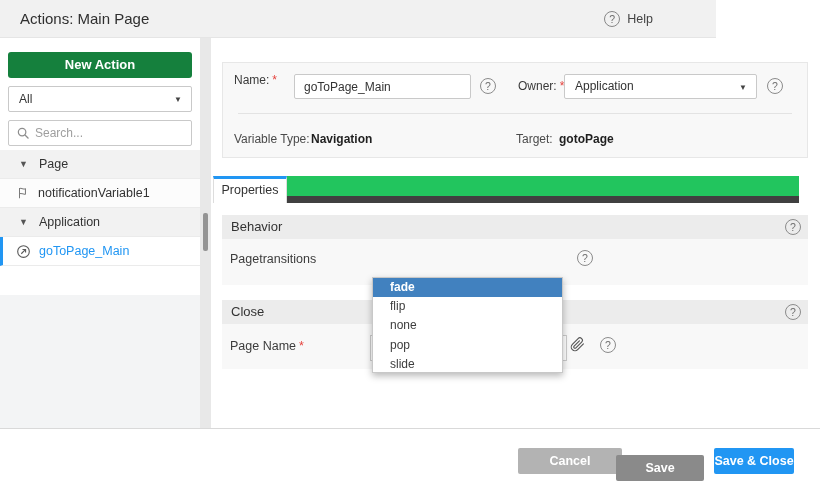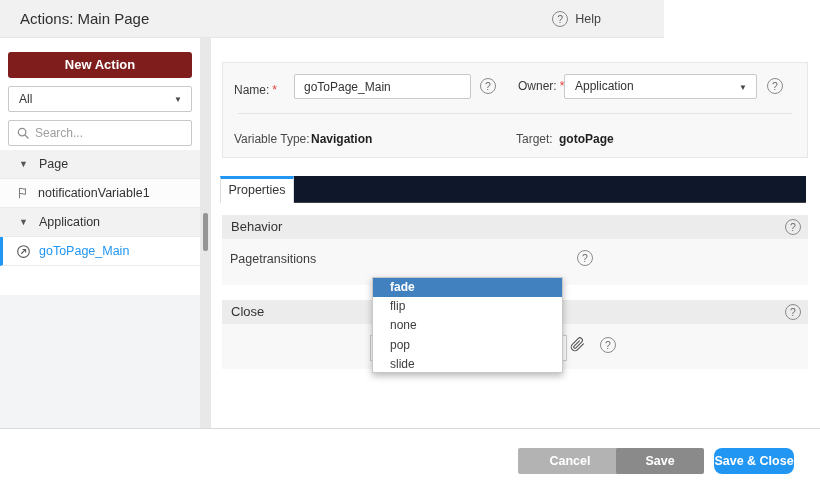--- a/index.html
+++ b/index.html
@@ -1,28 +1,28 @@
 <!DOCTYPE html>
 <html><head>
 <meta charset="utf-8">
 <style>
   * { margin:0; padding:0; box-sizing:border-box; }
   body { font-family:"Liberation Sans","DejaVu Sans",sans-serif; background:#fff; }
   .screen { position:relative; width:820px; height:488px; background:#fff; overflow:hidden; }
 
   
-  .header { position:absolute; left:0; top:0; width:664px; height:38px; background:#f1f1f1; border-bottom:1px solid #e5e5e5; }
+  .header { position:absolute; left:0; top:0; width:716px; height:38px; background:#f1f1f1; border-bottom:1px solid #e5e5e5; }
   .header-title { position:absolute; left:20px; top:0; line-height:38px; font-size:15px; color:#2f2f2f; }
   .header-help { position:absolute; right:63px; top:0; height:38px; display:flex; align-items:center; gap:7px; cursor:pointer; }
   .help-circle { display:inline-block; width:16px; height:16px; border:1px solid #878787; border-radius:50%; color:#6d6d6d; font-size:10.5px; line-height:14px; text-align:center; background:transparent; }
   .header-help .hlabel { font-size:12.5px; color:#444; }
 
   
   .sidebar { position:absolute; left:0; top:38px; width:200px; height:390px; background:#fff; }
-  .btn-new-action { position:absolute; left:8px; top:14px; width:184px; height:26px; background:#7f1d1d; color:#fff; font-size:13px; font-weight:bold; text-align:center; line-height:26px; border-radius:3px; cursor:pointer; }
+  .btn-new-action { position:absolute; left:8px; top:14px; width:184px; height:26px; background:#15803d; color:#fff; font-size:13px; font-weight:bold; text-align:center; line-height:26px; border-radius:3px; cursor:pointer; }
   .filter-select { position:absolute; left:8px; top:48px; width:184px; height:26px; background:#fff; border:1px solid #c9c9c9; border-radius:2px; cursor:pointer; }
   .filter-select .val { position:absolute; left:10px; top:0; line-height:24px; font-size:12px; color:#333; }
   .caret-down { position:absolute; right:9px; top:8px; font-size:8px; color:#444; }
   .search-box { position:absolute; left:8px; top:82px; width:184px; height:26px; background:#fff; border:1px solid #c9c9c9; border-radius:2px; }
   .search-box svg { position:absolute; left:7px; top:5px; }
   .search-box input { position:absolute; left:0; top:0; width:100%; height:100%; border:none; outline:none; background:transparent; padding-left:26px; font-size:12px; color:#333; font-family:inherit; }
   .search-box input::placeholder { color:#9e9e9e; }
 
   .tree { position:absolute; left:0; top:112px; width:200px; }
   .tree-row { height:29px; border-bottom:1px solid #ebebeb; display:flex; align-items:center; font-size:12.5px; color:#333; cursor:pointer; }
@@ -42,21 +42,21 @@
   .form-panel { position:absolute; left:11px; top:24px; width:586px; height:96px; background:#f8f8f8; border:1px solid #e7e7e7; }
   .flabel { position:absolute; font-size:12px; color:#3a3a3a; line-height:24px; }
   .req { color:#e5423d; margin-left:3px; }
   .txt-input { position:absolute; height:25px; border:1px solid #c9c9c9; border-radius:2px; background:#fff; font-size:12px; color:#333; padding:0 9px; outline:none; font-family:inherit; }
   .help-icon { position:absolute; width:16px; height:16px; border:1px solid #8b8b8b; border-radius:50%; color:#6f6f6f; font-size:10.5px; line-height:14px; text-align:center; cursor:pointer; }
   .owner-select { position:absolute; left:341px; top:11px; width:193px; height:25px; background:#fff; border:1px solid #c9c9c9; border-radius:2px; cursor:pointer; }
   .owner-select .val { position:absolute; left:10px; top:0; line-height:23px; font-size:12px; color:#333; }
   .fdivider { position:absolute; left:15px; right:15px; top:50px; height:1px; background:#e3e3e3; }
   .ro-value { position:absolute; font-size:12px; font-weight:bold; color:#1f1f1f; line-height:24px; }
 
-  .tab-strip { position:absolute; left:9px; top:138px; width:586px; height:27px; background:#0f172a; border-bottom:1px solid #404040; }
+  .tab-strip { position:absolute; left:2px; top:138px; width:586px; height:27px; background:#22c55e; border-bottom:7px solid #404040; }
   .tab { position:absolute; left:0; top:0; width:74px; height:27px; background:#fff; border-top:3px solid #2196f3; border-left:1px solid #ddd; border-right:1px solid #ddd; text-align:center; line-height:23px; font-size:12.5px; color:#333; z-index:2; cursor:pointer; }
 
   .section-header { position:absolute; left:11px; width:586px; height:24px; background:#ececec; }
   .section-header .stitle { position:absolute; left:9px; top:0; line-height:24px; font-size:13px; color:#333; }
   .section-panel { position:absolute; left:11px; width:586px; background:#f8f8f8; }
   .bh-header { top:177px; } .bh-panel { top:201px; height:46px; }
   .in-header { top:262px; } .in-panel { top:286px; height:45px; }
 
   .plabel { position:absolute; font-size:12.5px; color:#3c3c3c; line-height:26px; }
   .combo { position:absolute; left:159px; top:208px; width:196px; height:26px; background:#fff; border:1px solid #66aae3; display:flex; align-items:center; }
@@ -68,22 +68,22 @@
   .icon-btn { position:absolute; cursor:pointer; display:inline-flex; }
 
   .dropdown { position:absolute; left:161px; top:239px; width:191px; height:96px; background:#fff; border:1px solid #c8c8c8; box-shadow:0 3px 7px rgba(0,0,0,0.28); z-index:6; }
   .dd-option { height:19.2px; line-height:19.2px; padding-left:17px; font-size:12px; color:#3d3d3d; cursor:pointer; }
   .dd-option.selected { background:#4181bf; color:#fff; font-weight:bold; }
 
   
   .bottom-divider { position:absolute; left:0; top:428px; width:820px; height:1px; background:#d9d9d9; }
   .fbtn { position:absolute; top:448px; height:26px; border:none; border-radius:2px; color:#fff; font-size:12.5px; font-weight:bold; text-align:center; line-height:26px; cursor:pointer; font-family:inherit; }
   .btn-cancel { left:518px; width:104px; background:#b3b3b3; }
-  .btn-save { left:616px; width:88px; background:#8a8a8a; }
-  .btn-saveclose { left:714px; width:80px; background:#2196f3;border-radius:8px; }
+  .btn-save { left:616px; width:88px; background:#8a8a8a;margin-top:7px; }
+  .btn-saveclose { left:714px; width:80px; background:#2196f3; }
 </style>
 </head>
 <body>
 
 <div class="screen">
 
   <div class="header">
     <div class="header-title">Actions: Main Page</div>
     <div class="header-help">
       <span class="help-circle">?</span>
@@ -139,21 +139,21 @@
     <div class="sidebar-filler"></div>
   </div>
 
   <div class="scroll-strip">
     <div class="scroll-thumb"></div>
   </div>
 
   <div class="main">
 
     <div class="form-panel">
-      <div class="flabel" style="left:11px; top:15px;"><span>Name:</span><span class="req">*</span></div>
+      <div class="flabel" style="left:11px; top:5px;"><span>Name:</span><span class="req">*</span></div>
       <input class="txt-input" style="left: 71px; top: 11px; width: 177px;" value="goToPage_Main">
       <span class="help-icon" style="left:257px; top:15px;">?</span>
 
       <div class="flabel" style="left:295px; top:11px;"><span>Owner:</span><span class="req">*</span></div>
       <div class="owner-select">
         <span class="val">Application</span>
         <span class="caret-down" style="top:8px;">▼</span>
       </div>
       <span class="help-icon" style="left:544px; top:15px;">?</span>
 
@@ -175,20 +175,21 @@
     </div>
     <div class="section-panel bh-panel"></div>
     <div class="plabel" style="left:19px; top:208px;">Pagetransitions</div>
     <span class="help-icon" style="left:366px; top:212px;">?</span>
 
     <div class="section-header in-header">
       <span class="stitle">Close</span>
       <span class="help-icon" style="right:7px; top:4px;">?</span>
     </div>
     <div class="section-panel in-panel"></div>
+    <div class="plabel" style="left:19px; top:295px;"><span>Page Name</span><span class="req">*</span></div>
     <input class="pn-input" style="">
     <span class="icon-btn" style="left:359px; top:299px;">
       <svg viewBox="0 0 24 24" width="15" height="15" fill="none" stroke="#555" stroke-width="1.8" stroke-linecap="round">
           <path d="M21.44 11.05l-9.19 9.19a6 6 0 0 1-8.49-8.49l9.19-9.19a4 4 0 0 1 5.66 5.66l-9.2 9.19a2 2 0 0 1-2.83-2.83l8.49-8.48"></path>
         </svg>
     </span>
     <span class="help-icon" style="left:389px; top:299px;">?</span>
 
     <div class="dropdown">
       <div class="dd-option selected">fade</div>

